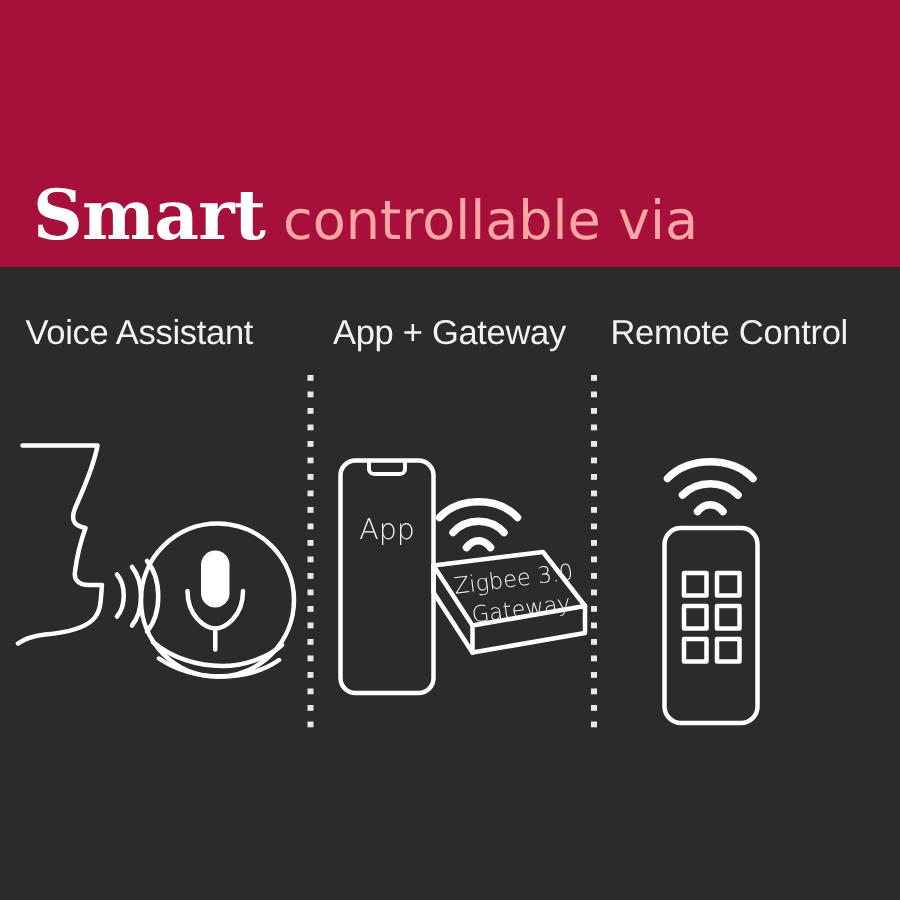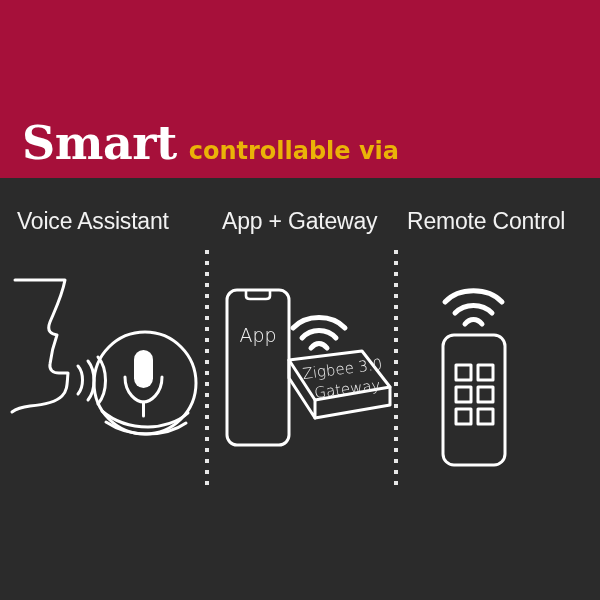--- a/index.html
+++ b/index.html
@@ -35,23 +35,23 @@
   #headline-smart {
     font-family: "DejaVu Serif", serif;
     font-weight: bold;
     font-size: 46px;
     color: #ffffff;
     letter-spacing: -0.5px;
     text-align: right;
   }
   #headline-rest {
     font-family: "DejaVu Sans", sans-serif;
-    font-weight: 700;
-    font-size: 24px;
-    color: #eab308;
+    font-weight: 400;
+    font-size: 36px;
+    color: #fca5a5;
     margin-left: 12px;
     letter-spacing: 0px;
   }
 
   
   .col-title {
     position: absolute;
     top: 208px;
     font-family: Liberation Sans, sans-serif;
     font-weight: 300;
@@ -73,21 +73,21 @@
     background-image: linear-gradient(to bottom, #e8e8e8 0px, #e8e8e8 4px, transparent 4px, transparent 11px);
     background-size: 4px 11px;
     background-repeat: repeat-y;
   }
   #divider-1 { left: 205px; }
   #divider-2 { left: 394px; }
 
   
   .art {
     position: absolute;
-    top: 270px;
+    top: 287px;
   }
   #art-voice   { left: 10px;  width: 190px; height: 200px; }
   #art-gateway { left: 215px; width: 180px; height: 200px; }
   #art-remote  { left: 400px; width: 190px; height: 200px; }
 
   .art svg { display: block; overflow: visible; }
 </style>
 </head>
 <body>
 

